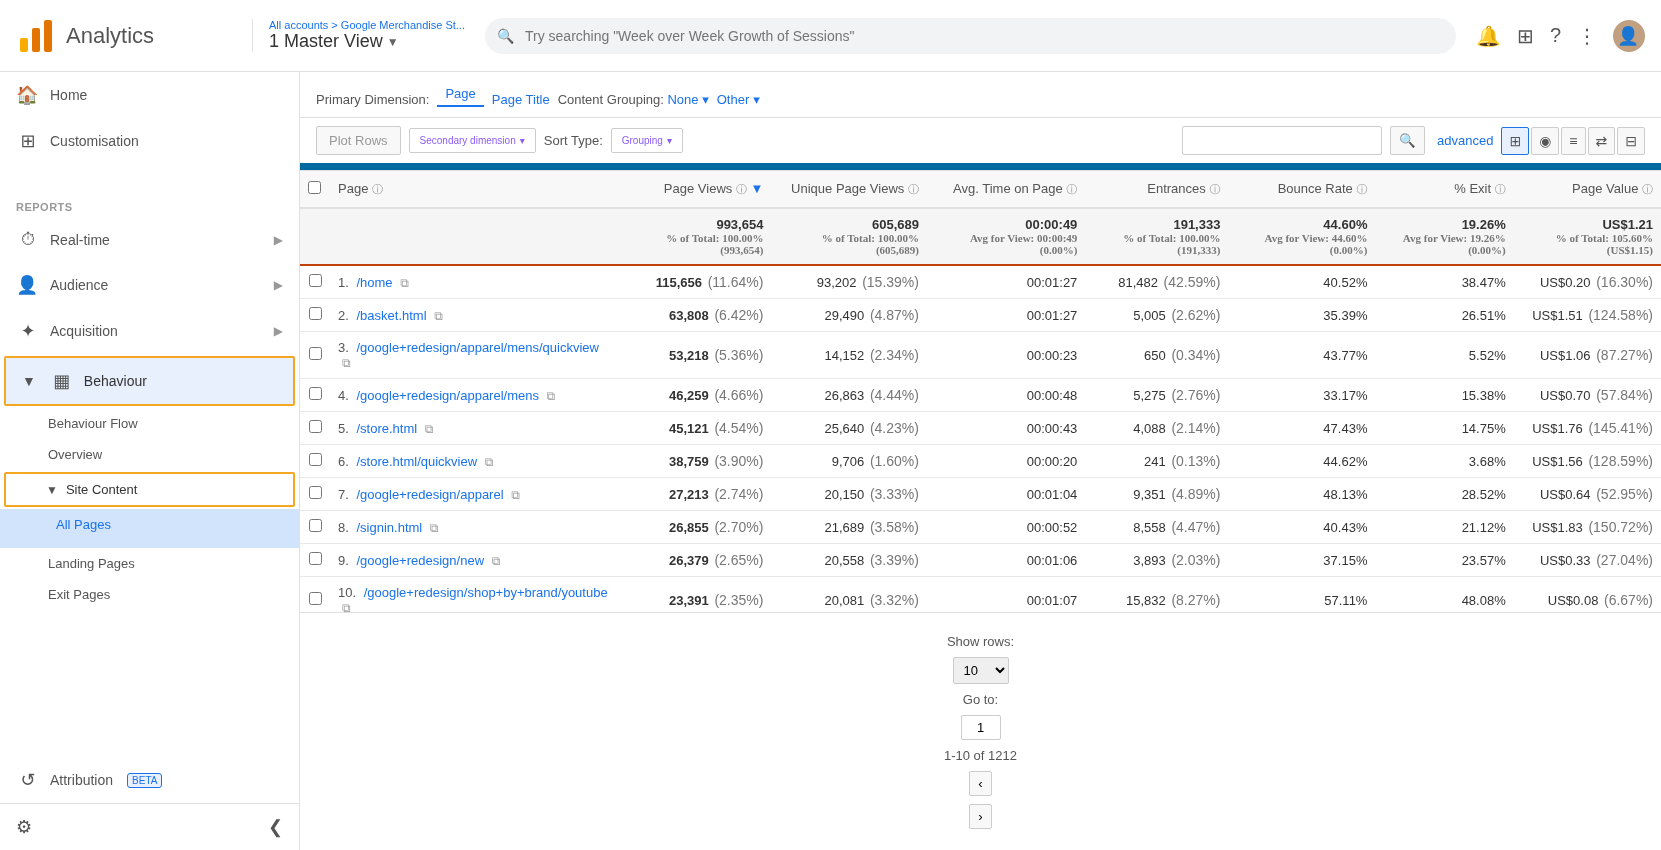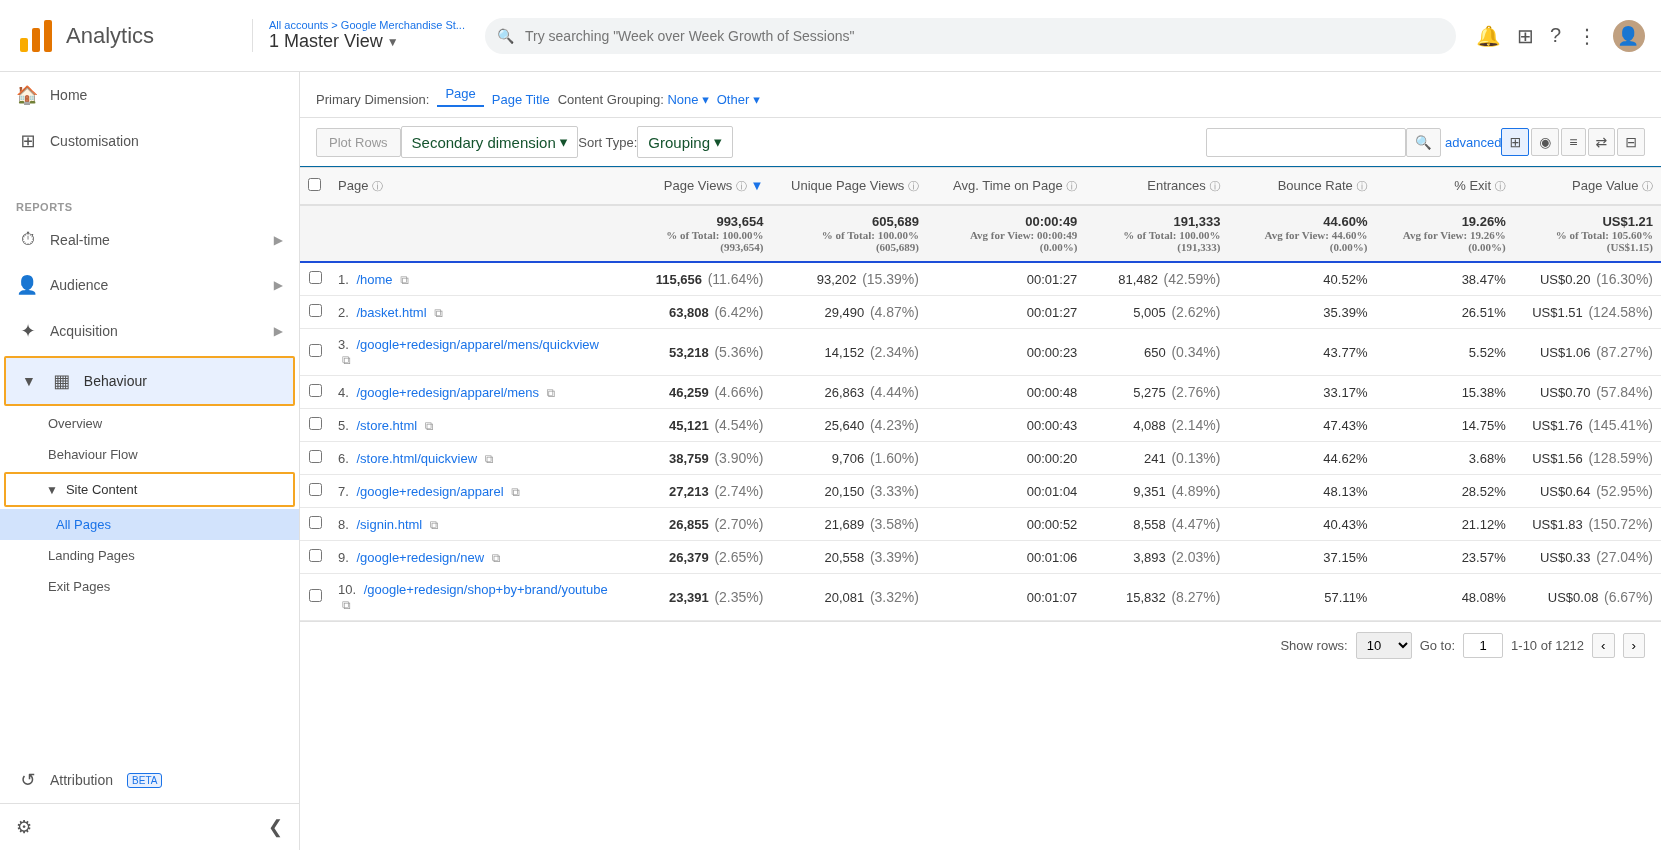--- a/index.html
+++ b/index.html
@@ -43,21 +43,21 @@
     .sidebar-item .icon { font-size: 18px; width: 24px; text-align: center; }
     .sidebar-section-label {
       padding: 8px 16px 4px; font-size: 11px; color: #999; font-weight: 600; text-transform: uppercase; letter-spacing: 0.5px; margin-top: 29px;
     }
     .sidebar-child { padding-left: 48px; font-size: 13px; color: #555; padding-top: 8px; padding-bottom: 8px; cursor: pointer; }
     .site-content-header {
       display: flex; align-items: center; gap: 8px; padding: 8px 16px 8px 40px;
       cursor: pointer; font-size: 13px; color: #333; border: 2px solid #f5a623; border-radius: 2px; margin: 2px 4px;
     }
     .all-pages-item {
-      padding: 8px 16px 8px 56px; font-size: 13px; color: #1a73e8; cursor: pointer;
+      padding: 8px 16px 16px 56px; font-size: 13px; color: #1a73e8; cursor: pointer;
       background: #d2e3fc; font-weight: 500;
     }
     .sidebar-bottom { margin-top: auto; }
     .sidebar-footer { display: flex; align-items: center; padding: 12px 16px; border-top: 1px solid #e0e0e0; }
     .sidebar-footer-icon { font-size: 18px; color: #555; margin-right: auto; }
     .sidebar-collapse { font-size: 18px; color: #555; margin-left: auto; cursor: pointer; }
 
     
     .content-area { flex: 1; overflow: auto; padding: 0; }
 
@@ -67,30 +67,30 @@
       background: #fff; flex-shrink: 0; flex-wrap: wrap;
     }
     .dim-label { color: #555; font-size: 13px; }
     .dim-option { font-size: 13px; color: #333; cursor: pointer; padding: 4px 8px; }
     .dim-option.active { color: #1a73e8; border-bottom: 2px solid #1a73e8; }
     .dim-option-link { font-size: 13px; color: #1a73e8; cursor: pointer; }
     .dim-dropdown { display: flex; align-items: center; gap: 4px; font-size: 13px; color: #1a73e8; cursor: pointer; }
 
     
     .toolbar {
-      display: flex; align-items: center; padding: 8px 16px; border-bottom: 1px solid #0369a1;
-      background: #fff; flex-wrap: wrap;
+      display: flex; align-items: center; padding: 8px 16px; border-bottom: 7px solid #0369a1;
+      background: #fff; gap: 8px; flex-wrap: wrap;
     }
     .plot-rows-btn {
       padding: 6px 12px; border: 1px solid #ccc; border-radius: 2px; background: #f8f8f8;
       font-size: 13px; color: #999; cursor: pointer;
     }
     .toolbar-dropdown {
       display: flex; align-items: flex-end; gap: 4px; padding: 6px 10px;
-      border: 1px solid #ccc; border-radius: 2px; font-size: 15px; color: #14532d; cursor: pointer; background: #fff;
+      border: 1px solid #ccc; border-radius: 2px; font-size: 10px; color: #8b5cf6; cursor: pointer; background: #fff;
     }
     .toolbar-sep { flex: 1; }
     .search-filter-input {
       padding: 6px 10px; border: 1px solid #ccc; border-radius: 2px; font-size: 13px;
       width: 200px; outline: none;
     }
     .search-btn { padding: 6px 8px; border: 1px solid #ccc; border-radius: 2px; background: #f8f8f8; cursor: pointer; color: #555; }
     .advanced-link { color: #1a73e8; font-size: 13px; cursor: pointer; margin-left: 4px; }
     .view-icons { display: flex; gap: 2px; }
     .view-icon-btn { padding: 5px 7px; border: 1px solid #ccc; border-radius: 2px; background: #f8f8f8; cursor: pointer; color: #555; font-size: 14px; }
@@ -107,27 +107,27 @@
     .data-table th .sort-arrow { color: #1a73e8; }
     .data-table td { padding: 8px 8px; border-bottom: 1px solid #e8e8e8; vertical-align: middle; }
     .data-table td.right { text-align: right; }
     .checkbox-cell { width: 30px; text-align: center; }
     .page-link { color: #1a73e8; text-decoration: none; cursor: pointer; }
     .copy-icon { color: #999; font-size: 12px; cursor: pointer; margin-left: 4px; }
     .pct { color: #777; font-size: 14px; margin-left: 2px; }
     .summary-sub { font-size: 11px; color: #777; display: block; font-family: Liberation Serif, serif; }
 
     
-    .totals-row td { background: #f5f5f5; font-weight: 600; border-bottom: 2px solid #1d4ed8; }
+    .totals-row td { background: #f5f5f5; font-weight: 600; border-bottom: 2px solid #c2410c; }
 
     
     .pagination-bar {
-      display: flex; align-items: center; justify-content: flex-end; padding: 10px 16px;
+      display: flex; align-items: center; padding: 21px 16px;
       border-top: 1px solid #e0e0e0; gap: 8px; font-size: 13px; color: #555;
-      background: #fff; position: sticky; bottom: 0;
+      background: #fff; position: sticky; bottom: 0; flex-direction: column;
     }
     .pagination-label { color: #555; }
     .pagination-select { padding: 4px 6px; border: 1px solid #ccc; border-radius: 2px; font-size: 13px; }
     .pagination-input { width: 40px; padding: 4px 6px; border: 1px solid #ccc; border-radius: 2px; font-size: 13px; text-align: center; }
     .pagination-info { color: #555; }
     .pagination-btn { padding: 4px 8px; border: 1px solid #ccc; border-radius: 2px; background: #f8f8f8; cursor: pointer; }
 
     
     .beta-badge {
       font-size: 10px; background: #e8f0fe; color: #1a73e8; border: 1px solid #1a73e8;
@@ -207,24 +207,24 @@
       <span style="margin-left:auto; font-size:12px; color:#999;">▶</span>
     </div>
 
     <div class="sidebar-item highlight-box" style="margin: 2px 4px; border-radius:2px; border:2px solid #f5a623; background:#e8f0fe;">
       <span style="margin-right: 4px; font-size:14px; color:#555;">▼</span>
       <span class="icon">▦</span>
       <span style="font-weight:500; color:#333;">Behaviour</span>
     </div>
 
     <div class="sidebar-child">
+      <span>Behaviour Flow</span>
+    </div>
+    <div class="sidebar-child">
       <span>Overview</span>
-    </div>
-    <div class="sidebar-child">
-      <span>Behaviour Flow</span>
     </div>
 
     <div class="site-content-header highlight-box">
       <span style="font-size:12px; color:#555;">▼</span>
       <span>Site Content</span>
     </div>
 
     <div class="all-pages-item">
       <span>All Pages</span>
     </div>

